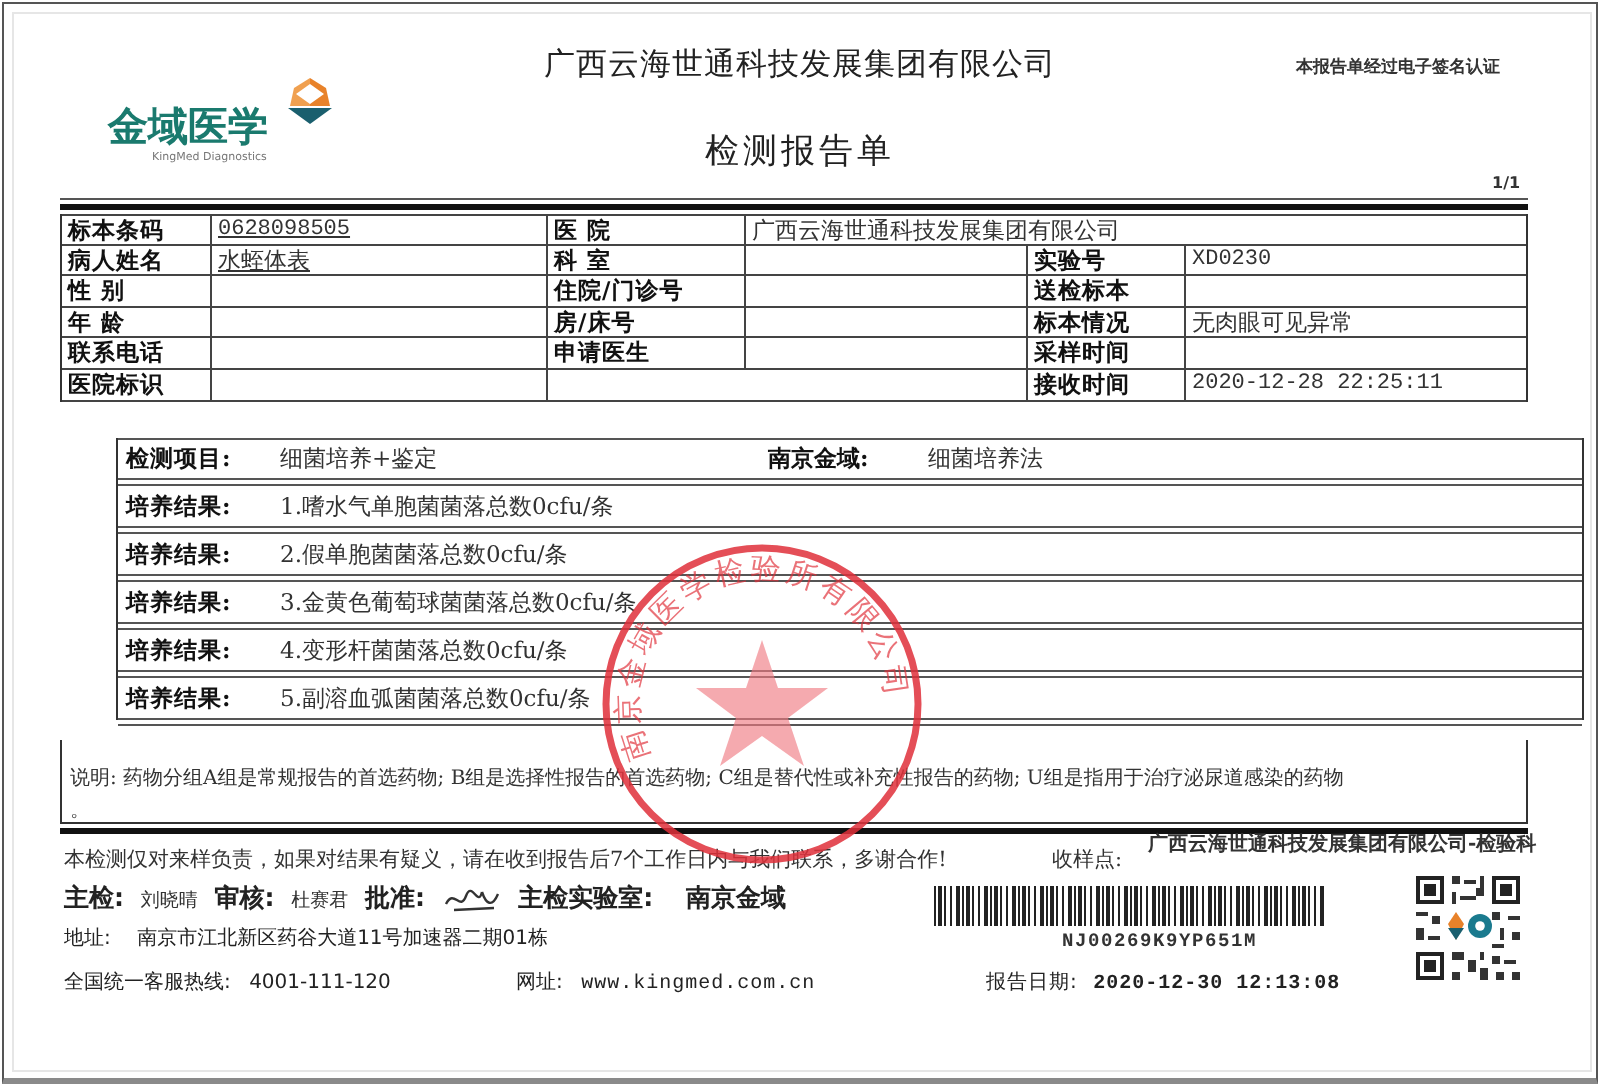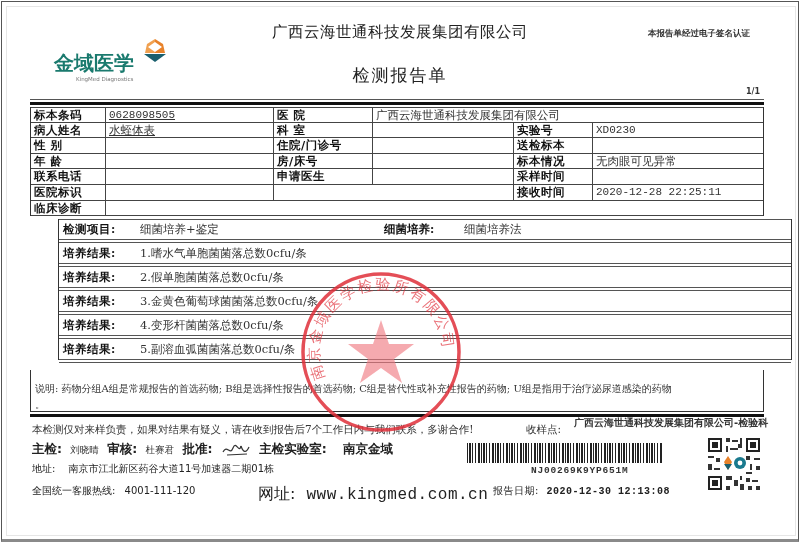--- a/index.html
+++ b/index.html
@@ -50,21 +50,21 @@
 
     .foot { position:absolute; font-family:"DejaVu Sans","Liberation Sans",sans-serif; white-space:nowrap; color:#222; }
     .f-disc { left:32px; top:423px; font-size:10.5px; font-family:"DejaVu Serif","Liberation Serif",serif; color:#333; }
     .f-collect-label { left:526px; top:423px; font-size:10.5px; font-family:"DejaVu Serif","Liberation Serif",serif; color:#333; }
     .f-collect-val { left:574px; top:417px; font-size:10px; font-weight:bold; line-height:12px; color:#333; white-space:normal; width:200px; }
     .f-sign { left:32px; top:441px; font-size:12.5px; font-weight:bold; color:#222; }
     .f-sign span { margin-right:4px; }
     .sig-small { font-family:"DejaVu Serif","Liberation Serif",serif; font-size:9.5px; font-weight:normal; color:#333; }
     .f-addr { left:32px; top:462px; font-size:10px; }
     .f-hotline { left:32px; top:484px; font-size:10px; }
-    .f-web { left:258px; top:484px; font-size:16px; }
+    .f-web { left:258px; top:484px; font-size:10px; }
     .f-web .url { font-family:"Liberation Mono","DejaVu Sans Mono",monospace; letter-spacing:0.5px; }
     .f-code { left:531px; top:465px; font-size:9.5px; letter-spacing:0.8px; font-family:"Liberation Mono","DejaVu Sans Mono",monospace; font-weight:bold; color:#333; }
     .f-date { left:493px; top:484px; font-size:10px; letter-spacing:0.5px; }
     .f-date .d { font-family:"Liberation Mono","DejaVu Sans Mono",monospace; font-weight:bold; margin-left:4px; }
 
     .barcode { position:absolute; left:467px; top:443px; width:195px; height:20px;
       background: repeating-linear-gradient(90deg, #222 0 1px, #fff 1px 2px, #222 2px 4px, #fff 4px 5px, #222 5px 6px, #fff 6px 8px, #222 8px 9px, #fff 9px 11px, #222 11px 13px, #fff 13px 14px); }
     .qr { position:absolute; left:706px; top:436px; width:56px; height:56px; }
 
     .stamp { position:absolute; left:297px; top:268px; width:168px; height:168px; pointer-events:none; opacity:0.85; }
@@ -135,31 +135,27 @@
     <div class="cell c6 val"></div>
   </div>
   <div class="row">
     <div class="cell c1 lbl">医院标识</div>
     <div class="cell c2 val"></div>
     <div class="cell c3" style="border-right:none;"></div>
     <div class="cell c4"></div>
     <div class="cell c5 lbl">接收时间</div>
     <div class="cell c6 val mono">2020-12-28 22:25:11</div>
   </div>
-  <div class="row">
-    <div class="cell c1 lbl">临床诊断</div>
-    <div class="cell c6 val"></div>
-  </div>
 </div>
 
 <div class="sec" style="top:219px;margin-left:28px;">
   <div class="srow" style="border-top:1px solid #555;">
     <span class="k">检测项目:</span>
     <span class="v">细菌培养+鉴定</span>
-    <span class="k2">细菌培养:</span>
+    <span class="k2">南京金域:</span>
     <span class="v2">细菌培养法</span>
   </div>
   <div class="srow" style="margin-top:3px;">
     <span class="k">培养结果:</span>
     <span class="v">1.嗜水气单胞菌菌落总数0cfu/条</span>
   </div>
   <div class="srow" style="margin-top:3px;">
     <span class="k">培养结果:</span>
     <span class="v">2.假单胞菌菌落总数0cfu/条</span>
   </div>

